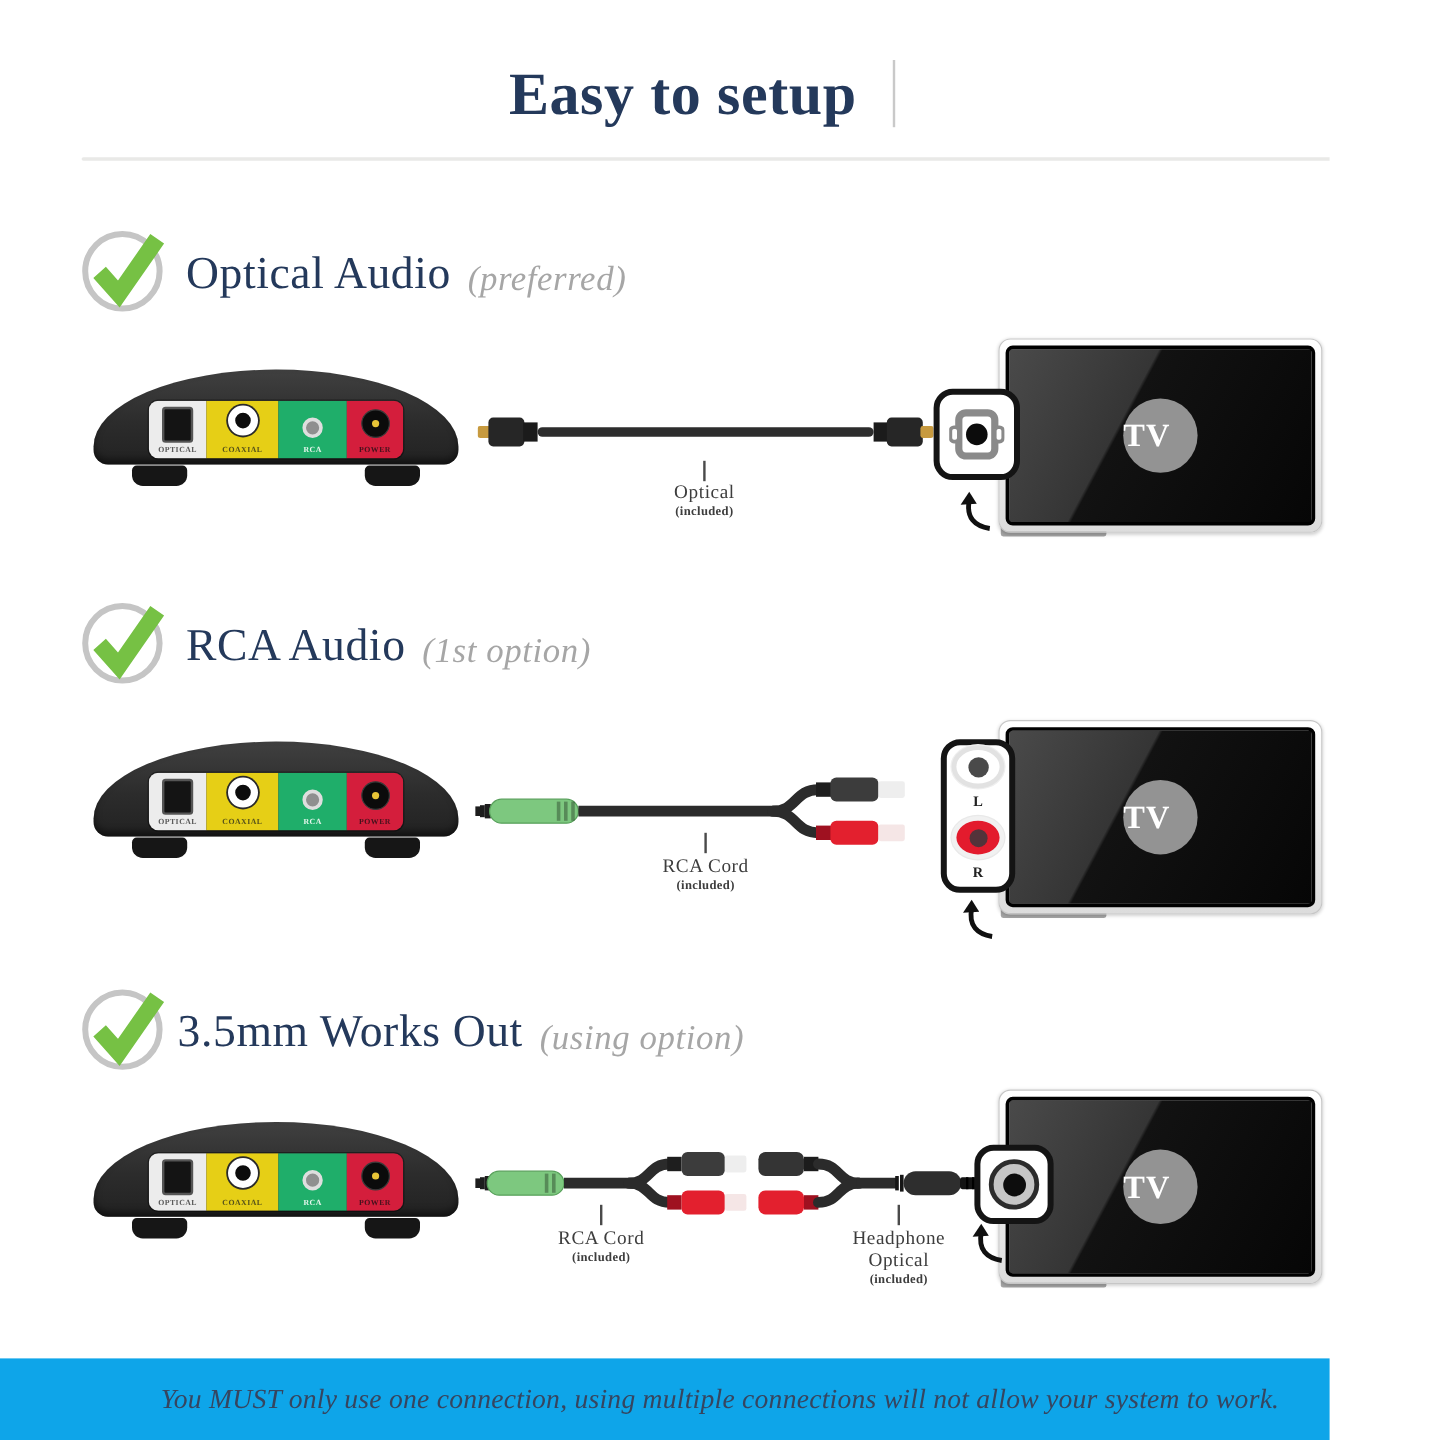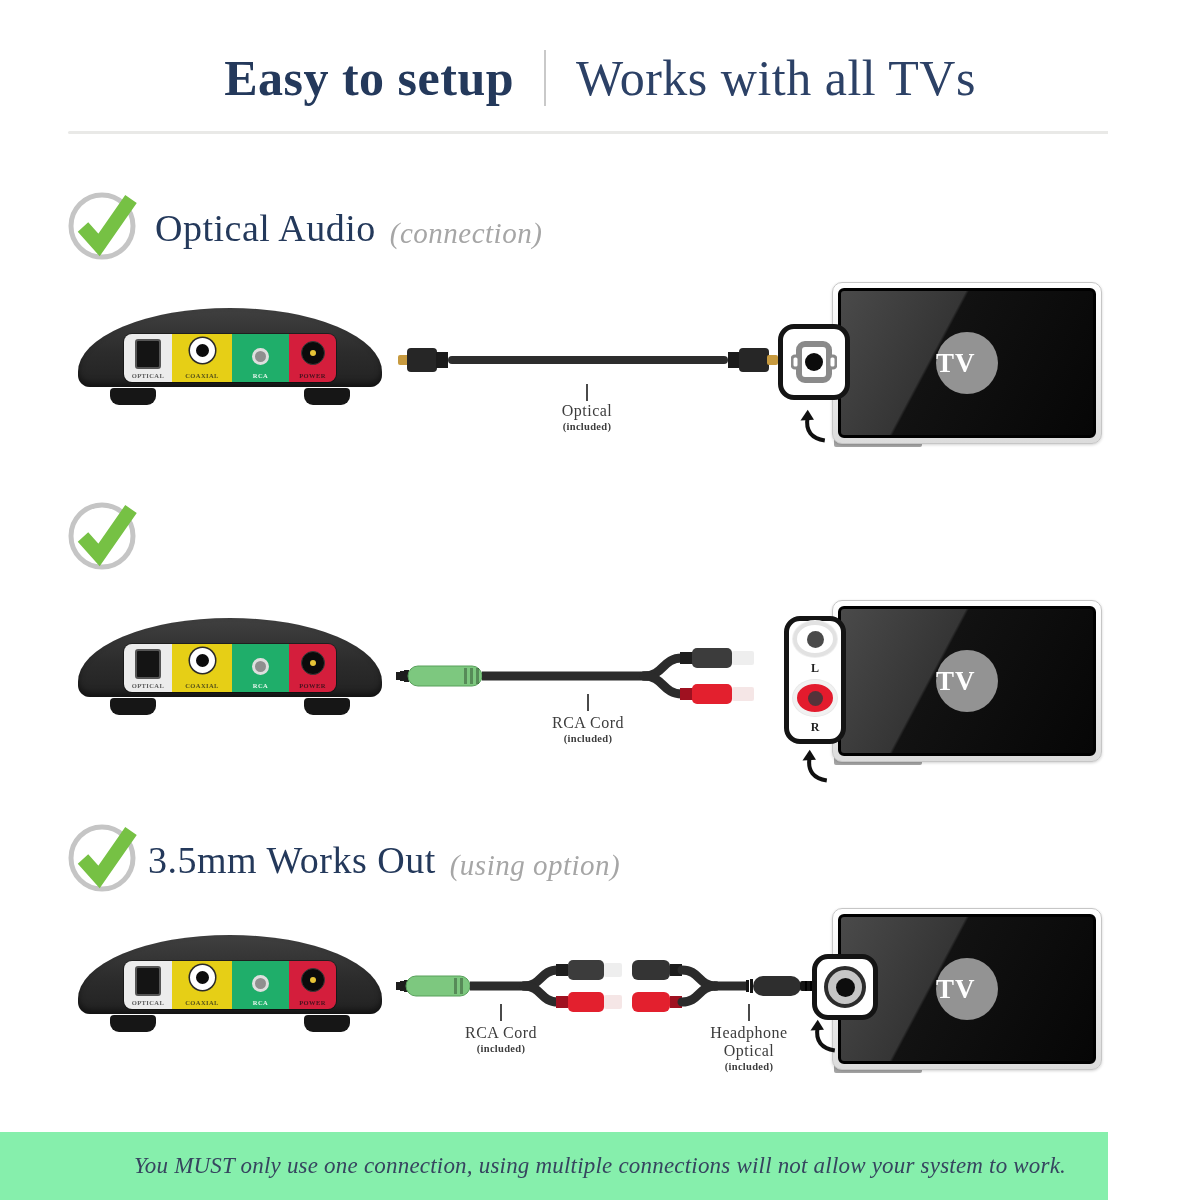--- a/index.html
+++ b/index.html
@@ -67,42 +67,41 @@
   .arrow{position:absolute;width:36px;height:36px;z-index:6;}
 
   
   .cablesvg{position:absolute;}
   .label-tick{position:absolute;width:2px;height:17px;background:#4a4a4a;}
   .cable-label{position:absolute;text-align:center;color:#3d3d3d;transform:translateX(-50%);}
   .cable-label .t{font-size:16px;letter-spacing:.5px;line-height:18px;}
   .cable-label .n{font-size:10.5px;font-weight:700;letter-spacing:.3px;line-height:13px;}
 
   
-  .footer{position:absolute;left:0;top:1132px;width:1200px;height:68px;background:#86efac;display:flex;align-items:center;justify-content:center;}
+  .footer{position:absolute;left:0;top:1132px;width:1200px;height:68px;background:#0ea5e9;display:flex;align-items:center;justify-content:center;}
   .footer .note{font-size:23px;font-style:italic;color:#36455f;letter-spacing:.2px;}
 </style>
 </head>
 <body>
 
 <div class="canvas">
 
   <div class="header">
     <span class="left">Easy to setup</span>
     <span class="vdiv"></span>
-    <span class="right">Works with all TVs</span>
   </div>
   <div class="hr"></div>
 
   <svg class="check" style="left:64px;top:184px" viewBox="0 0 80 80">
     <circle cx="38" cy="42" r="31" fill="none" stroke="#c5c5c5" stroke-width="5"></circle>
     <path d="M19 43 L35 61 L67 15" fill="none" stroke="#76c144" stroke-width="14"></path>
   </svg>
   <div class="sec-head" style="left:155px;top:206px">
     <span class="sec-title">Optical Audio</span>
-    <span class="sec-sub">(connection)</span>
+    <span class="sec-sub">(preferred)</span>
   </div>
 
   <div class="device" style="left:78px;top:308px">
     <div class="dev-body"></div>
     <div class="foot l"></div>
     <div class="foot r"></div>
     <div class="dev-ports">
       <div class="panel pan-optical">
         <div class="optical-sq"></div>
         <div class="port-label">OPTICAL</div>
@@ -158,20 +157,24 @@
   </div>
   <svg class="arrow" style="left:796px;top:408px" viewBox="0 0 40 40">
     <path d="M32 36 C 18 34 10 26 13 10" fill="none" stroke="#101010" stroke-width="4.5"></path>
     <polygon points="5,14 13,2 20,13" fill="#101010"></polygon>
   </svg>
 
   <svg class="check" style="left:64px;top:494px" viewBox="0 0 80 80">
     <circle cx="38" cy="42" r="31" fill="none" stroke="#c5c5c5" stroke-width="5"></circle>
     <path d="M19 43 L35 61 L67 15" fill="none" stroke="#76c144" stroke-width="14"></path>
   </svg>
+  <div class="sec-head" style="left:155px;top:516px">
+    <span class="sec-title">RCA Audio</span>
+    <span class="sec-sub">(1st option)</span>
+  </div>
 
   <div class="device" style="left:78px;top:618px">
     <div class="dev-body"></div>
     <div class="foot l"></div>
     <div class="foot r"></div>
     <div class="dev-ports">
       <div class="panel pan-optical">
         <div class="optical-sq"></div>
         <div class="port-label">OPTICAL</div>
       </div>

